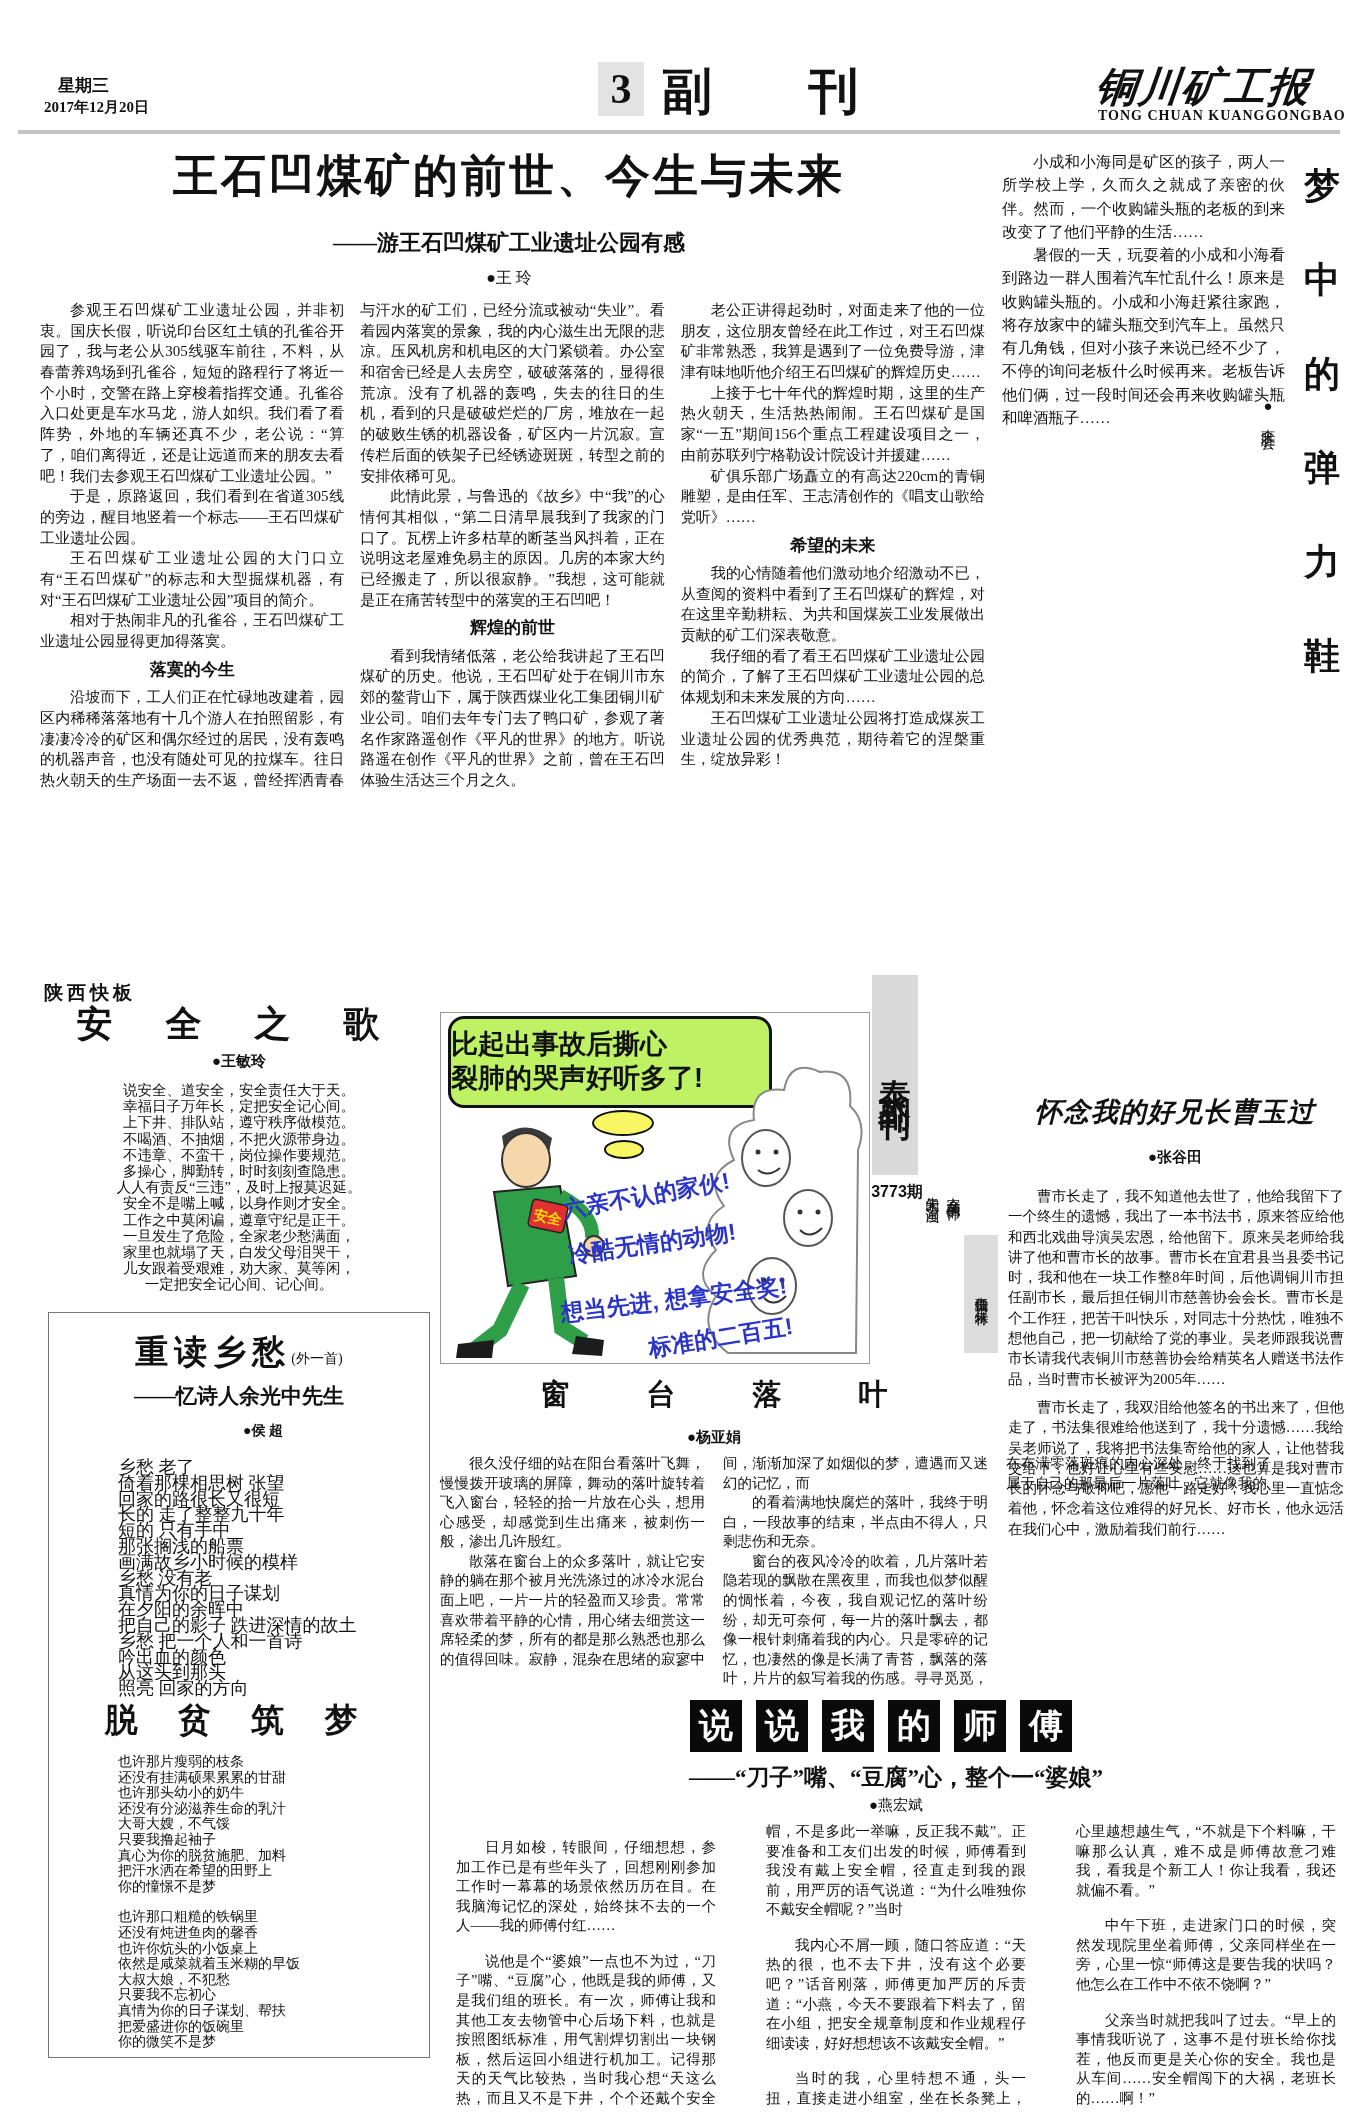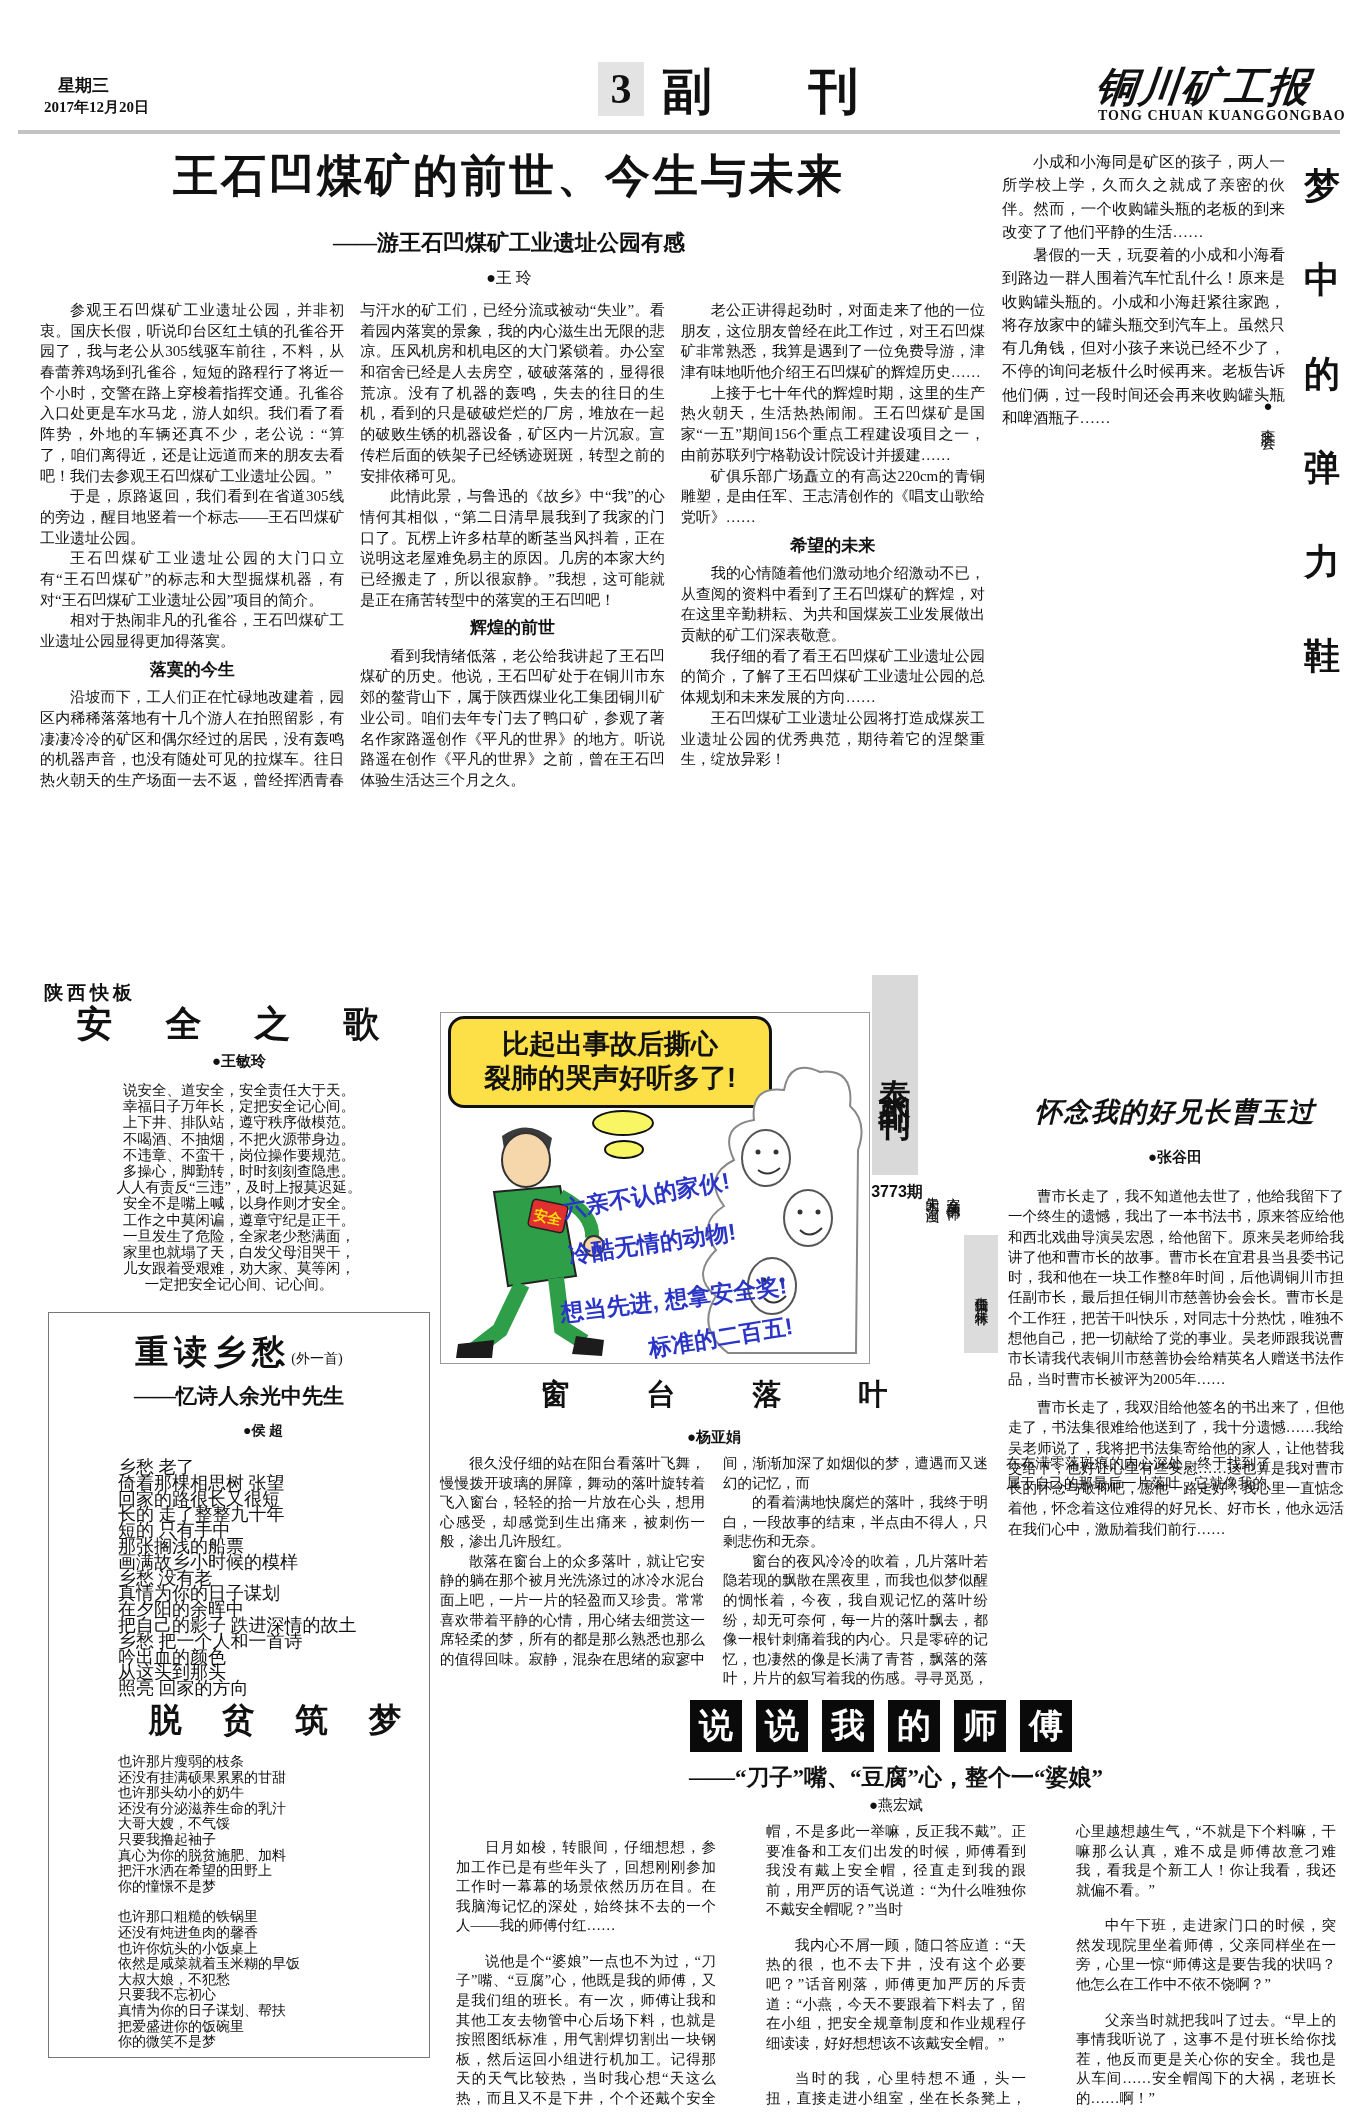--- a/index.html
+++ b/index.html
@@ -38,26 +38,26 @@
   .sq-title{left:48px;top:1000px;width:382px;text-align:center;font-size:36px;font-weight:bold;letter-spacing:22px;}
   .sq-byline{left:48px;top:1052px;width:382px;text-align:center;font-size:15px;font-weight:bold;}
   .sq-poem{left:48px;top:1082px;width:382px;text-align:center;font-size:14.5px;line-height:16.2px;}
   .pline{min-height:15px;}
   .kb-box{left:48px;top:1312px;width:380px;height:744px;border:1px solid #777;}
   .cd-title{left:48px;top:1330px;width:382px;text-align:center;font-size:33px;font-weight:bold;letter-spacing:6px;}
   .cd-note{font-size:14px;font-weight:normal;letter-spacing:0;}
   .cd-sub{left:48px;top:1382px;width:382px;text-align:center;font-size:21px;font-weight:bold;}
   .cd-byline{left:48px;top:1422px;width:382px;text-align:center;font-size:14px;font-weight:bold;padding-left:24px;}
   .cd-poem{left:118px;top:1460px;width:300px;font-size:18px;line-height:15.8px;}
-  .tp-title{left:48px;top:1698px;width:382px;text-align:center;font-size:33px;font-weight:bold;letter-spacing:16px;margin-left:44px;}
+  .tp-title{left:48px;top:1698px;width:382px;text-align:center;font-size:33px;font-weight:bold;letter-spacing:16px;}
   .tp-poem{left:118px;top:1754px;width:300px;font-size:14px;line-height:15.6px;}
   
   .ct-box{left:440px;top:1012px;width:428px;height:350px;border:1px solid #999;background:#fff;}
-  .ct-bubble{left:448px;top:1016px;width:318px;height:86px;background:#fde047;border:3px solid #111;
-    border-radius:16px;display:flex;flex-direction:column;align-items:center;justify-content:center;
+  .ct-bubble{left:448px;top:1016px;width:318px;height:86px;background:#bef264;border:3px solid #111;
+    border-radius:16px;display:flex;flex-direction:column;align-items:flex-start;justify-content:center;
     font-size:27px;font-weight:bold;line-height:1.25;font-family:"Liberation Sans",sans-serif;}
   .ct-e1{left:592px;top:1110px;width:58px;height:22px;background:#f8f763;border:2px solid #111;border-radius:50%;}
   .ct-e2{left:604px;top:1140px;width:36px;height:15px;background:#f8f763;border:2px solid #111;border-radius:50%;}
   .ct-man{left:442px;top:1118px;}
   .ct-crowd{left:688px;top:1028px;}
   .shout{position:absolute;color:#2a35c8;font-weight:bold;font-size:23px;white-space:nowrap;
     font-family:"Liberation Sans",sans-serif;}
   .sh0{left:562px;top:1180px;transform:rotate(-10deg);}
   .sh1{left:568px;top:1228px;transform:rotate(-8deg);}
   .sh2{left:560px;top:1284px;transform:rotate(-7deg);}

